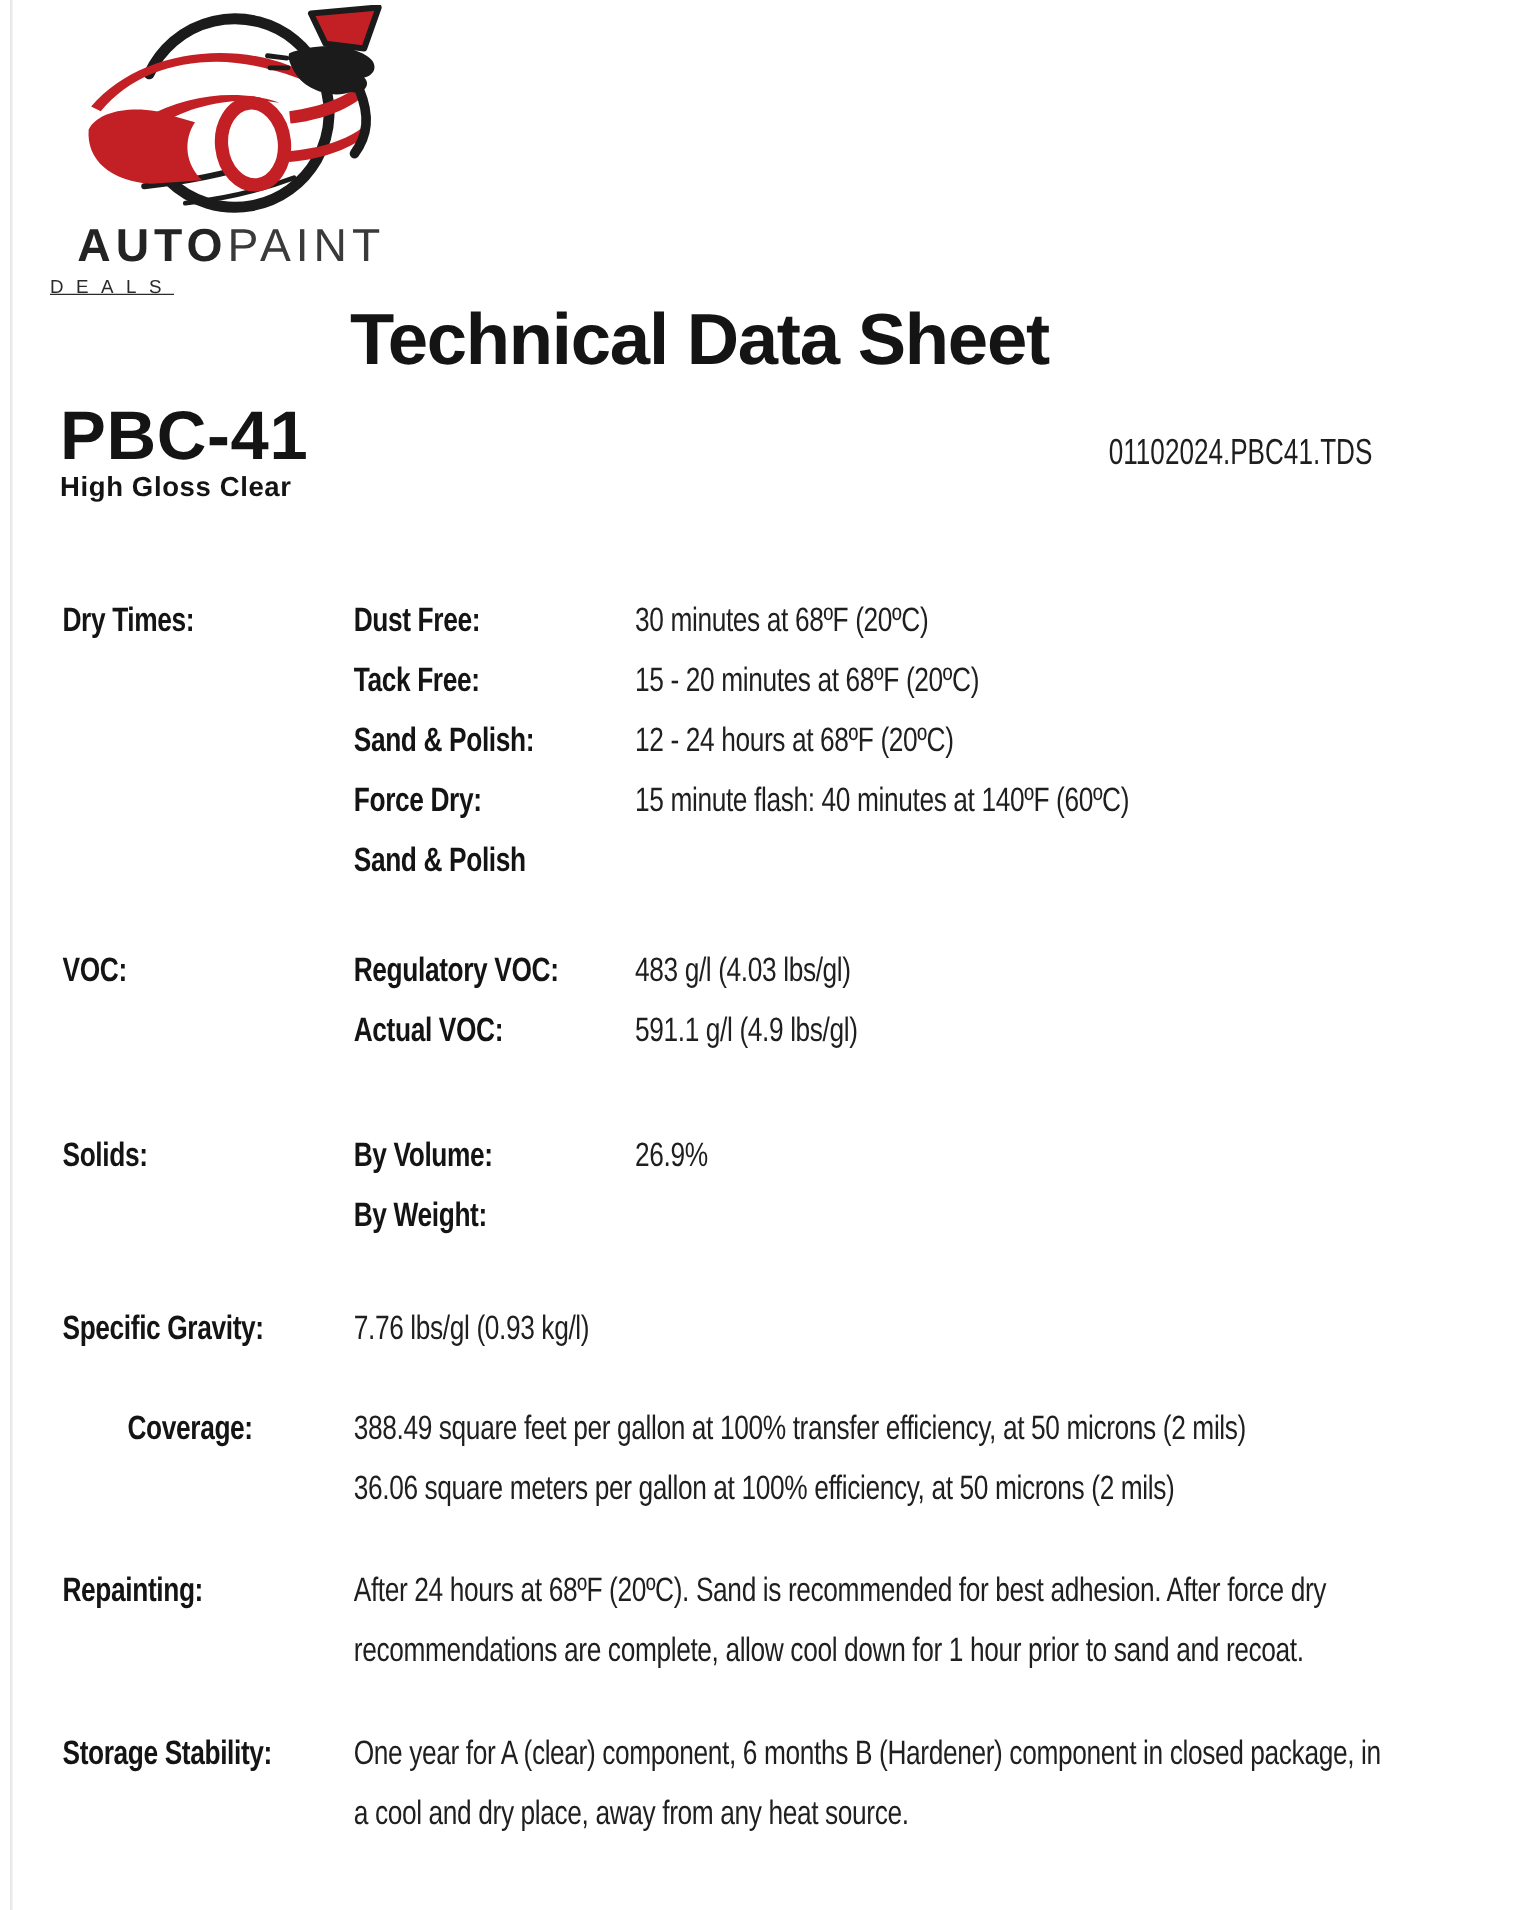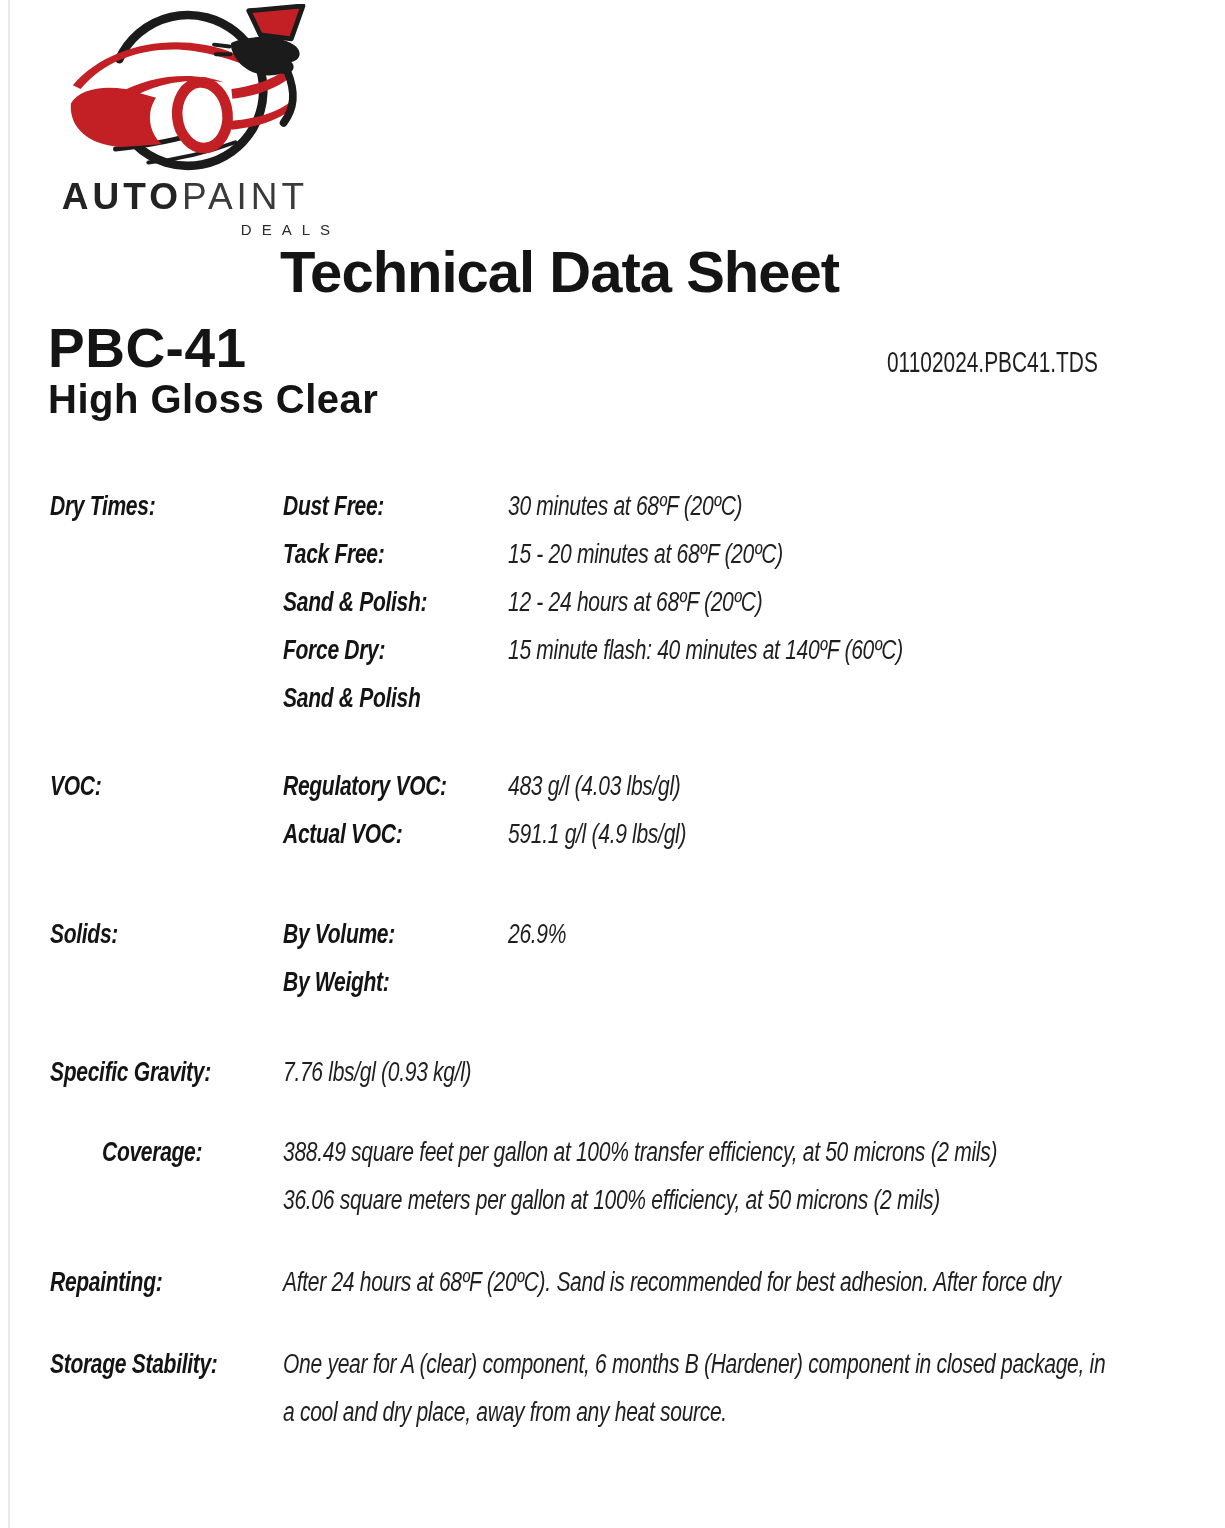--- a/index.html
+++ b/index.html
@@ -12,39 +12,39 @@
   .edge-line { position:absolute; top:0; bottom:0; width:2px; background:#e9e9e9; }
   .edge-left { left:8px; }
   .edge-right { left:1221px; background:#e3e3e3; }
 
   
   .logo-block { position:absolute; left:30px; top:4px; width:310px; }
   .logo-icon { display:block; margin:0 auto; width:252px; height:174px; }
   .wordmark { text-align:center; font-size:37px; letter-spacing:4px; color:#232323; white-space:nowrap; line-height:38px; }
   .wm-bold { font-weight:700; }
   .wm-light { font-weight:300; color:#3a3a3a; }
-  .wm-sub { text-align:right; font-size:15px; letter-spacing:10px; color:#2b2b2b; margin-top:5px; padding-left:10px; }
+  .wm-sub { text-align:left; font-size:15px; letter-spacing:10px; color:#2b2b2b; margin-top:5px; padding-left:10px;text-decoration:underline; }
 
   
   .doc-title {
     position:absolute; left:280px; top:238px;
     font-size:58px; font-weight:800; letter-spacing:-1px; color:#141414;
     white-space:nowrap;
   }
   .product { position:absolute; left:48px; top:321px; }
   .product-code { font-size:55px; font-weight:800; letter-spacing:0.5px; color:#141414; line-height:54px; }
-  .product-name { font-size:40px; font-weight:800; letter-spacing:0.5px; color:#141414; margin-top:2px; }
+  .product-name { font-size:22px; font-weight:800; letter-spacing:0.5px; color:#141414; margin-top:2px; }
   .doc-ref {
     position:absolute; right:20px; top:346px;
     font-size:29px; font-weight:500; color:#1e1e1e; white-space:nowrap;
     transform:scaleX(0.72); transform-origin:100% 50%;
   }
 
   
-  .spec-table { position:absolute; left:50px; top:482px; right:0;font-style:italic; }
+  .spec-table { position:absolute; left:50px; top:472px; right:0; }
   .section { }
   .row {
     display:grid; grid-template-columns:233px 225px 1fr;
     height:48px; line-height:48px; align-items:center;
   }
   .cell { white-space:nowrap; }
   .valwide { grid-column:2 / 4; }
   .cond {
     display:inline-block; white-space:nowrap;
     transform:scaleX(0.78); transform-origin:0 50%;
@@ -180,20 +180,24 @@
         <div class="cell"></div>
         <div class="cell valwide"><span class="cond body-txt">36.06 square meters per gallon at 100% efficiency, at 50 microns (2 mils)</span></div>
       </div>
     </div>
 
     <div class="section m-repaint">
       <div class="row">
         <div class="cell"><span class="cond body-bold">Repainting:</span></div>
         <div class="cell valwide"><span class="cond body-txt">After 24 hours at 68ºF (20ºC). Sand is recommended for best adhesion. After force dry</span></div>
       </div>
+      <div class="row">
+        <div class="cell"></div>
+        <div class="cell valwide"><span class="cond body-txt">recommendations are complete, allow cool down for 1 hour prior to sand and recoat.</span></div>
+      </div>
     </div>
 
     <div class="section">
       <div class="row">
         <div class="cell"><span class="cond body-bold">Storage Stability:</span></div>
         <div class="cell valwide"><span class="cond body-txt">One year for A (clear) component, 6 months B (Hardener) component in closed package, in</span></div>
       </div>
       <div class="row">
         <div class="cell"></div>
         <div class="cell valwide"><span class="cond body-txt">a cool and dry place, away from any heat source.</span></div>

